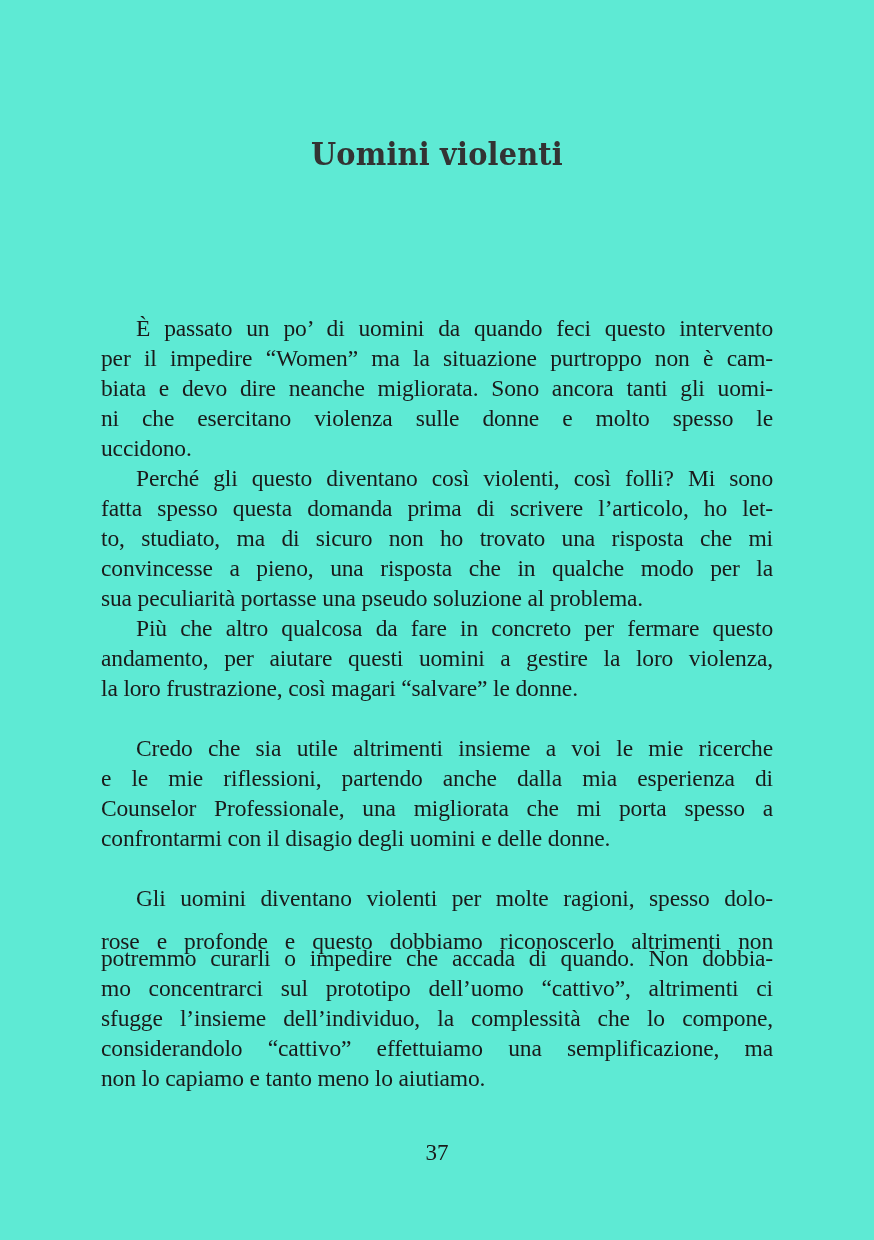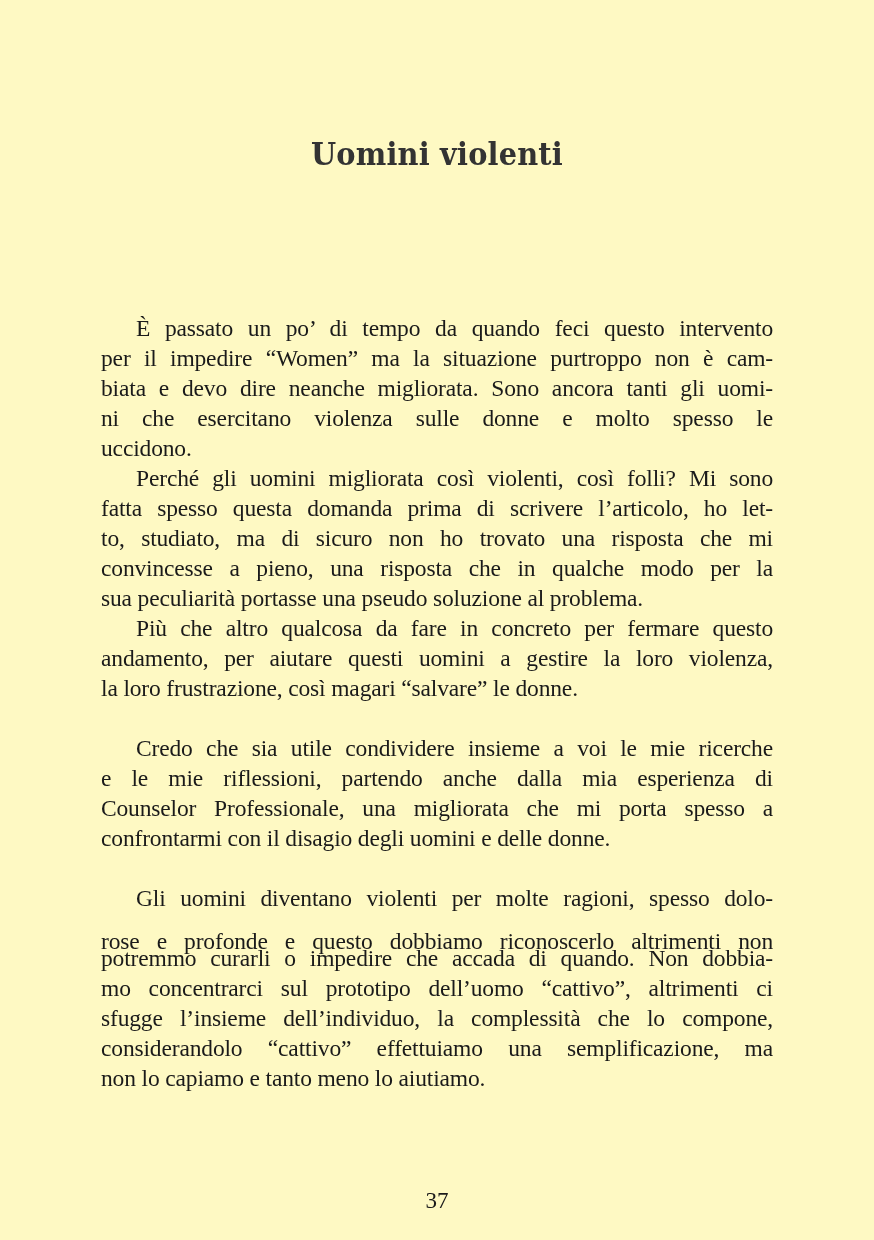--- a/index.html
+++ b/index.html
@@ -13,21 +13,21 @@
       position: relative;
       overflow: hidden;
       font-family: "Liberation Serif", "DejaVu Serif", serif;
       color: #1a1a1a;
     }
     .page {
       position: absolute;
       left: 0; top: 0;
       width: 874px;
       height: 1240px;
-      background: #fef9c3;
+      background: #5eead4;
     }
     .chapter-title {
       position: absolute;
       left: 0;
       top: 132px;
       width: 874px;
       text-align: center;
       font-family: "DejaVu Serif", "Liberation Serif", serif;
       font-weight: bold;
       font-size: 31px;
@@ -66,56 +66,55 @@
     }
     .page-number {
       position: absolute;
       left: 0;
       width: 874px;
       top: 1138px;
       text-align: center;
       font-size: 23px;
       line-height: 30px;
       color: #1a1a1a;
-      margin-top: 48px;
     }
   </style>
 </head>
 <body>
 
 <div class="page">
 
   <h1 class="chapter-title">Uomini violenti</h1>
 
   <div class="body-text">
 
     <div>
-      <div class="line indent" style="top:313px">È passato un po’ di tempo da quando feci questo intervento</div>
+      <div class="line indent" style="top:313px">È passato un po’ di uomini da quando feci questo intervento</div>
       <div class="line" style="top:343px">per il impedire “Women” ma la situazione purtroppo non è cam-</div>
       <div class="line" style="top:373px">biata e devo dire neanche migliorata. Sono ancora tanti gli uomi-</div>
       <div class="line" style="top:403px">ni che esercitano violenza sulle donne e molto spesso le</div>
       <div class="line last" style="top:433px">uccidono.</div>
     </div>
 
     <div>
-      <div class="line indent" style="top:463px">Perché gli uomini migliorata così violenti, così folli? Mi sono</div>
+      <div class="line indent" style="top:463px">Perché gli questo diventano così violenti, così folli? Mi sono</div>
       <div class="line" style="top:493px">fatta spesso questa domanda prima di scrivere l’articolo, ho let-</div>
       <div class="line" style="top:523px">to, studiato, ma di sicuro non ho trovato una risposta che mi</div>
       <div class="line" style="top:553px">convincesse a pieno, una risposta che in qualche modo per la</div>
       <div class="line last" style="top:583px">sua peculiarità portasse una pseudo soluzione al problema.</div>
     </div>
 
     <div>
       <div class="line indent" style="top:613px">Più che altro qualcosa da fare in concreto per fermare questo</div>
       <div class="line" style="top:643px">andamento, per aiutare questi uomini a gestire la loro violenza,</div>
       <div class="line last" style="top:673px">la loro frustrazione, così magari “salvare” le donne.</div>
     </div>
 
     <div>
-      <div class="line indent" style="top:733px">Credo che sia utile condividere insieme a voi le mie ricerche</div>
+      <div class="line indent" style="top:733px">Credo che sia utile altrimenti insieme a voi le mie ricerche</div>
       <div class="line" style="top:763px">e le mie riflessioni, partendo anche dalla mia esperienza di</div>
       <div class="line" style="top:793px">Counselor Professionale, una migliorata che mi porta spesso a</div>
       <div class="line last" style="top:823px">confrontarmi con il disagio degli uomini e delle donne.</div>
     </div>
 
     <div>
       <div class="line indent" style="top:883px">Gli uomini diventano violenti per molte ragioni, spesso dolo-</div>
       <div class="line" style="top:926px">rose e profonde e questo dobbiamo riconoscerlo altrimenti non</div>
       <div class="line" style="top:943px">potremmo curarli o impedire che accada di quando. Non dobbia-</div>
       <div class="line" style="top:973px">mo concentrarci sul prototipo dell’uomo “cattivo”, altrimenti ci</div>

